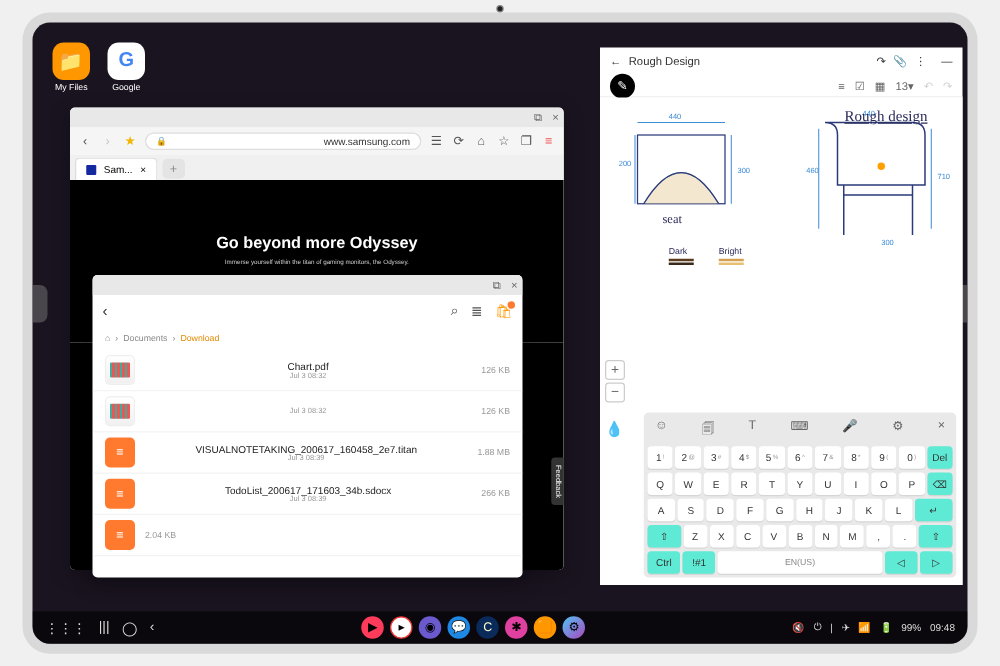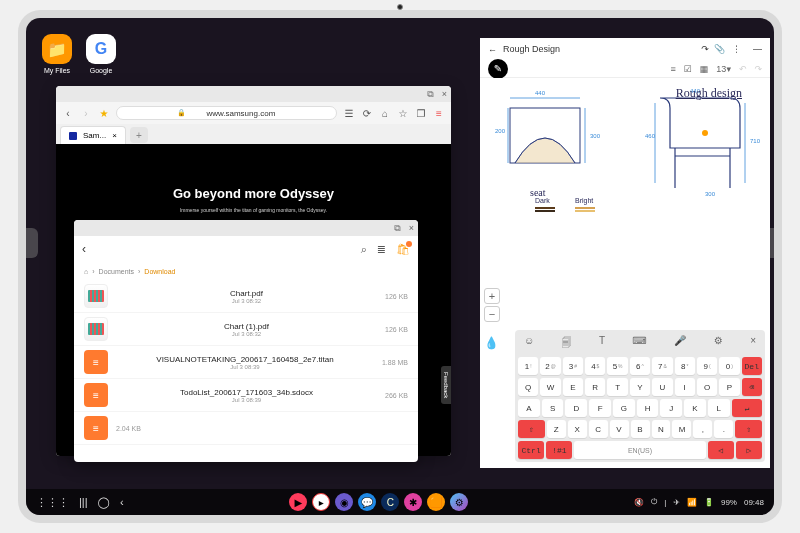--- a/index.html
+++ b/index.html
@@ -14,21 +14,21 @@
   .home-lbl { color: #fff; font-size: 7px; }
 
   .side-handle { position: absolute; top: 210px; width: 12px; height: 30px; background: rgba(120,120,120,0.5); border-radius: 6px; }
   .side-handle.left { left: 0; border-radius: 0 6px 6px 0; }
   .side-handle.right { right: 0; border-radius: 6px 0 0 6px; }
 
   
   .browser { position: absolute; left: 30px; top: 68px; width: 395px; height: 370px; background: #fff; border-radius: 4px; box-shadow: 0 4px 16px rgba(0,0,0,0.3); overflow: hidden; }
   .win-title { height: 16px; background: #e8e8e8; display: flex; justify-content: flex-end; align-items: center; padding: 0 4px; gap: 8px; font-size: 9px; color: #666; }
   .addr-row { height: 22px; background: #f5f5f5; display: flex; align-items: center; padding: 0 6px; gap: 6px; }
-  .addr-bar { flex: 1; height: 14px; background: #fff; border-radius: 8px; display: flex; align-items: center; padding: 0 8px; font-size: 8px; color: #333; border: 1px solid #ddd; justify-content: center; gap: 20px; }
+  .addr-bar { flex: 1; height: 14px; background: #fff; border-radius: 8px; display: flex; align-items: center; padding: 0 8px; font-size: 8px; color: #333; border: 1px solid #ddd; justify-content: space-between; gap: 20px; }
   .ic { width: 12px; height: 12px; display: inline-flex; align-items: center; justify-content: center; font-size: 10px; color: #555; }
   .tab-row { height: 20px; background: #f0f0f0; display: flex; align-items: flex-end; padding: 0 4px; }
   .btab { background: #fff; height: 18px; display: flex; align-items: center; gap: 6px; padding: 0 8px; font-size: 8px; border-radius: 4px 4px 0 0; border: 1px solid #ddd; border-bottom: none; }
   .btab .favicon { width: 8px; height: 8px; background: #1428a0; border-radius: 1px; }
   .newtab { width: 18px; height: 16px; background: #e4e4e4; border-radius: 4px; margin-left: 4px; display: flex; align-items: center; justify-content: center; font-size: 10px; color: #888; margin-bottom: 1px; }
   .hero { height: 130px; background: #000; color: #fff; display: flex; flex-direction: column; align-items: center; justify-content: center; gap: 6px; }
   .hero h1 { font-size: 13px; font-weight: 600; }
   .hero p { font-size: 5px; opacity: 0.8; }
   .hero-btns { display: flex; gap: 6px; margin-top: 2px; }
   .hbtn { font-size: 6px; padding: 2px 8px; border-radius: 10px; }
@@ -59,28 +59,28 @@
   .notes-titlebar { height: 22px; display: flex; align-items: center; padding: 0 8px; gap: 6px; font-size: 9px; color: #333; }
   .notes-titlebar .spacer { flex: 1; }
   .notes-toolbar { height: 18px; display: flex; align-items: center; justify-content: space-between; padding: 0 8px; font-size: 9px; color: #666; border-bottom: 1px solid #eee; }
   .notes-toolbar .tools { display: flex; gap: 8px; align-items: center; }
   .notes-toolbar .brush { width: 20px; height: 20px; background: #000; border-radius: 50%; color: #fff; display: flex; align-items: center; justify-content: center; font-size: 10px; }
   .canvas { flex: 1; position: relative; background: #fff; }
   .zoom-ctrl { position: absolute; left: 4px; top: 210px; display: flex; flex-direction: column; gap: 2px; }
   .zoom-ctrl div { width: 16px; height: 16px; border: 1px solid #ccc; border-radius: 3px; font-size: 11px; display: flex; align-items: center; justify-content: center; background: #fff; color: #666; }
   .drop { position: absolute; left: 4px; top: 258px; color: #3a8bd8; font-size: 12px; }
   .sketch-title { position: absolute; right: 28px; top: 8px; font-family: cursive; font-size: 12px; color: #2a2a5a; text-decoration: underline; }
-  .sketch-seat { position: absolute; left: 50px; top: 109px; font-family: cursive; font-size: 10px; color: #2a2a5a; }
+  .sketch-seat { position: absolute; left: 50px; top: 92px; font-family: cursive; font-size: 10px; color: #2a2a5a; }
 
   
   .kbd { position: absolute; left: 35px; bottom: 6px; width: 250px; background: #e9e9e9; border-radius: 4px; padding: 3px; display: flex; flex-direction: column; gap: 3px; }
   .kbd-tool { display: flex; justify-content: space-between; padding: 2px 6px; font-size: 10px; color: #666; }
   .krow { display: flex; gap: 2px; }
   .key { flex: 1; height: 18px; background: #fff; border-radius: 3px; font-size: 8px; display: flex; align-items: center; justify-content: center; color: #333; box-shadow: 0 1px 0 rgba(0,0,0,0.08); }
-  .key.dark { background: #ef4444; font-family: Liberation Mono, monospace; }
+  .key.dark { background: #5eead4; }
   .key.wide { flex: 1.4; }
   .key.space { flex: 5; font-size: 7px; color: #888; }
   .key sup { font-size: 5px; color: #999; margin-left: 1px; vertical-align: top; }
 
   
   .taskbar { position: absolute; left: 0; right: 0; bottom: 0; height: 26px; background: rgba(0,0,0,0.6); display: flex; align-items: center; padding: 0 10px; gap: 8px; }
   .tb-left { display: flex; gap: 10px; color: #ddd; font-size: 11px; }
   .tb-center { flex: 1; display: flex; justify-content: center; gap: 5px; }
   .tb-center .dock-ic { width: 18px; height: 18px; border-radius: 50%; display: flex; align-items: center; justify-content: center; font-size: 10px; }
   .tb-right { display: flex; gap: 7px; align-items: center; color: #ddd; font-size: 8px; }
@@ -174,21 +174,20 @@
             <div class="fthumb pdf"></div>
     <div class="fmeta">
               <span class="fname">Chart.pdf</span>
     <span class="fdate">Jul 3 08:32</span>
             </div>
     <span class="fsize">126 KB</span>
           </div>
           <div class="frow">
             <div class="fthumb pdf"></div>
     <div class="fmeta">
-              <span class="fname">Chart (1).pdf</span>
     <span class="fdate">Jul 3 08:32</span>
             </div>
     <span class="fsize">126 KB</span>
           </div>
           <div class="frow">
             <div class="fthumb doc">≡</div>
     <div class="fmeta">
               <span class="fname">VISUALNOTETAKING_200617_160458_2e7.titan</span>
     <span class="fdate">Jul 3 08:39</span>
             </div>

